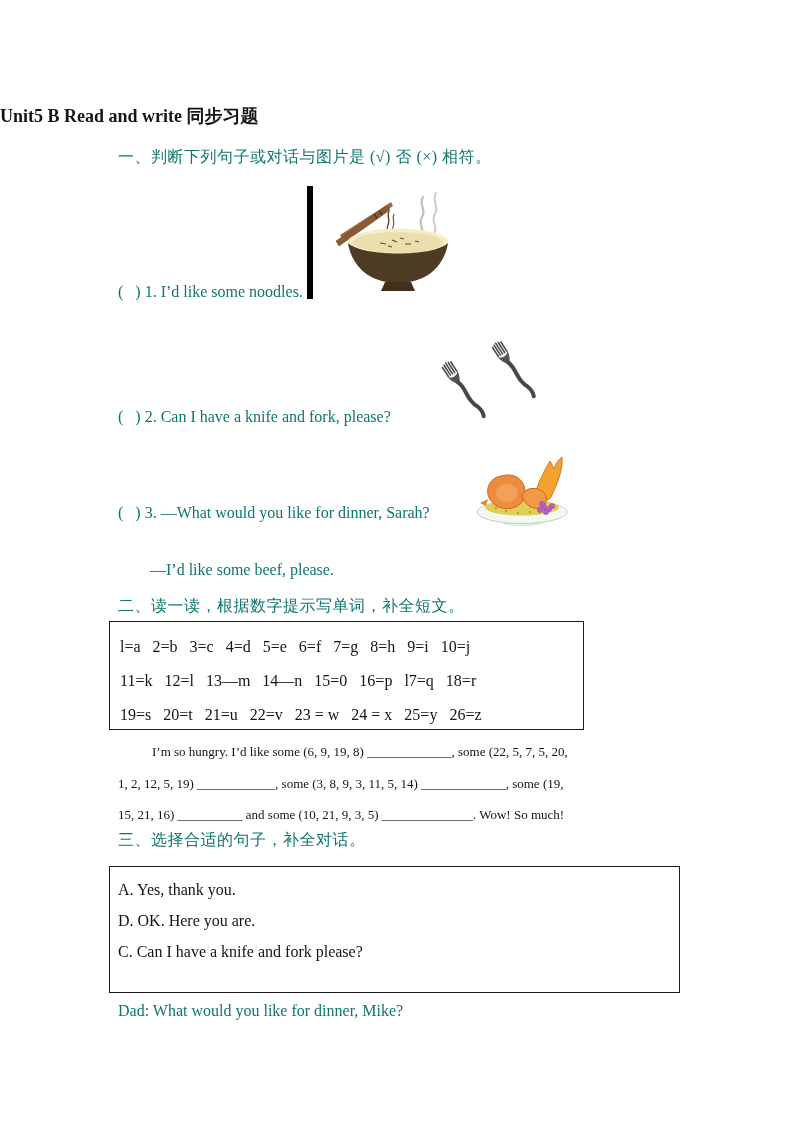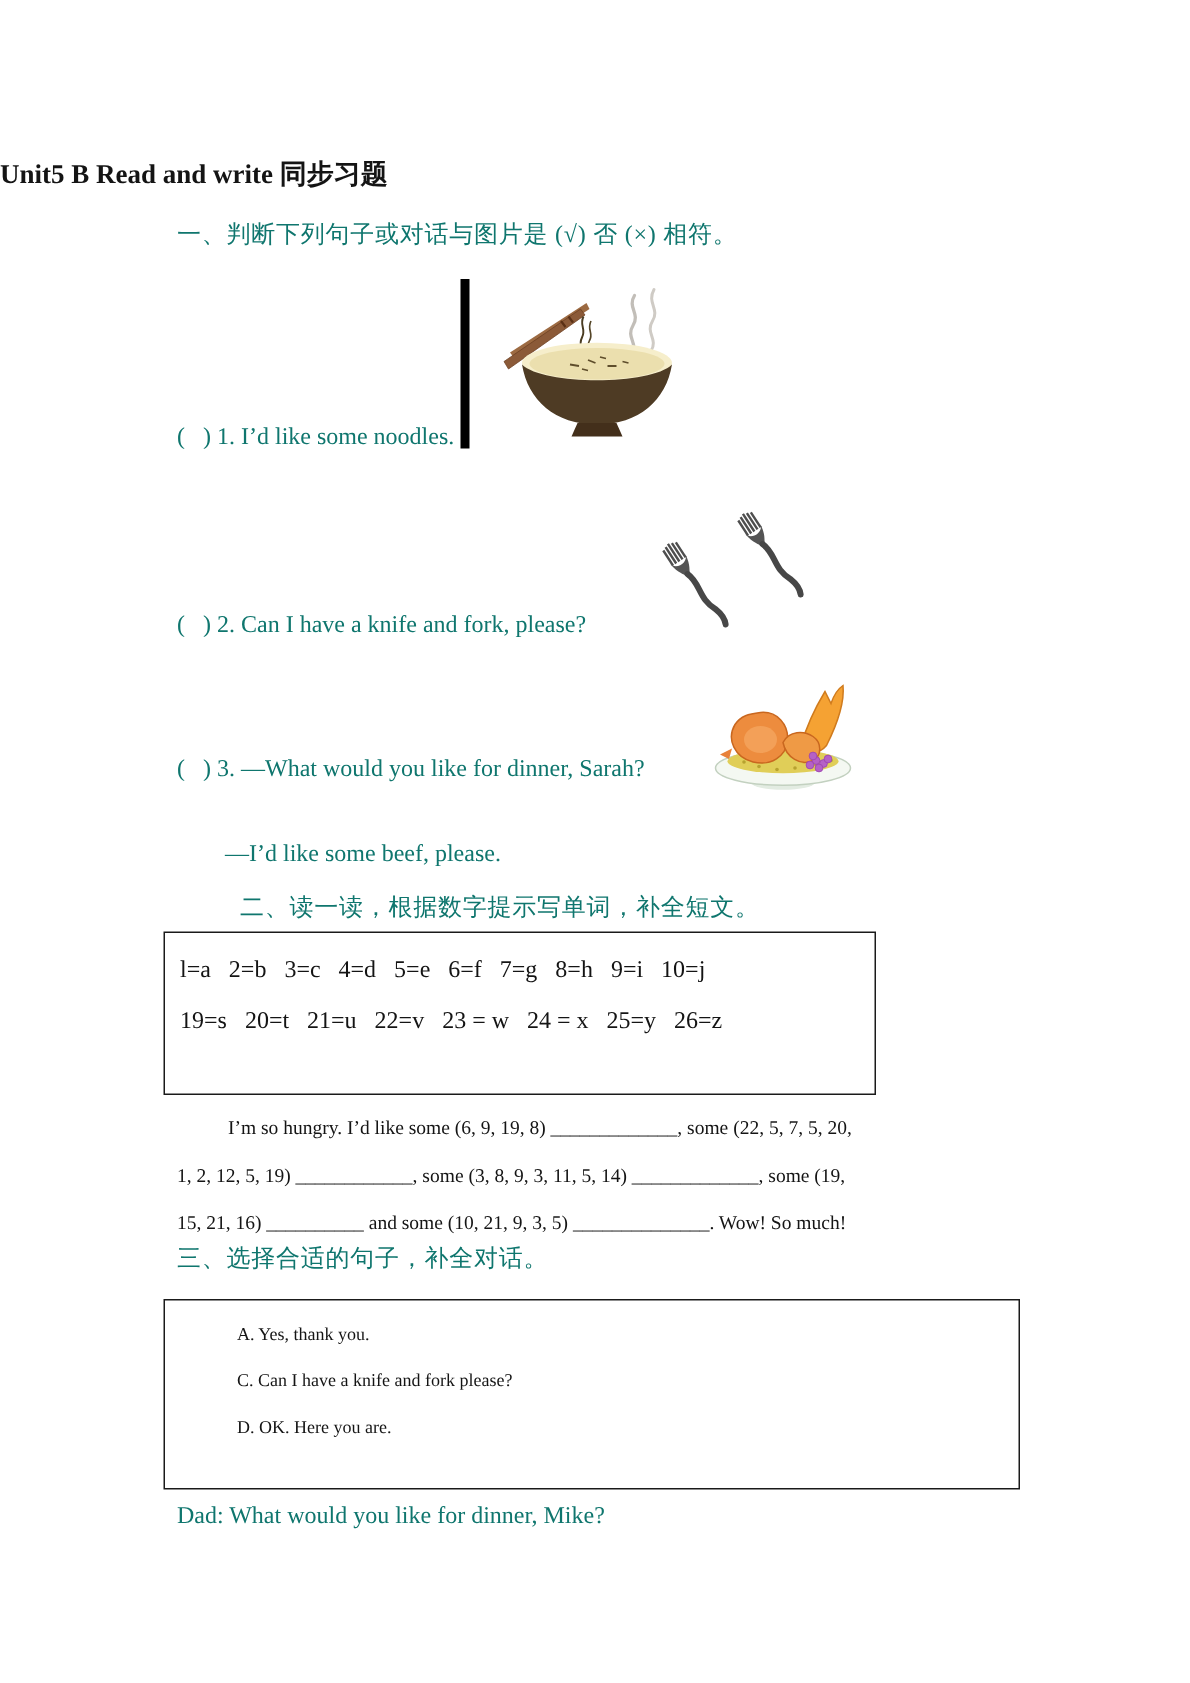--- a/index.html
+++ b/index.html
@@ -28,21 +28,21 @@
     white-space: pre;
   }
   .box {
     border: 1.5px solid #1a1a1a;
     background: #ffffff;
   }
   .box-inner { padding: 8px 10px 0 10px; }
   .code-row { line-height: 34px; white-space: pre; font-size: 16px; }
   .passage-line { line-height: 31.5px; white-space: pre; font-size: 13px; }
   .passage-line.indent { padding-left: 34px; }
-  .option-line { line-height: 31px; white-space: pre; font-size: 12px; margin-left: 40px; }
+  .option-line { line-height: 31px; white-space: pre; font-size: 16px; }
   .vbar { background: #000000; }
   svg { display: block; }
 </style>
 </head>
 <body>
 
 <div class="page">
 
   <div class="abs doc-title" style="top:104px; left:0;">Unit5 B Read and write 同步习题</div>
 
@@ -109,40 +109,41 @@
         <circle cx="72" cy="65" r="2.6" fill="#b561c6" stroke="#9a3fae" stroke-width="0.5"></circle>
         <circle cx="78" cy="59" r="2.6" fill="#b561c6" stroke="#9a3fae" stroke-width="0.5"></circle>
         <circle cx="68" cy="57" r="2.6" fill="#b561c6" stroke="#9a3fae" stroke-width="0.5"></circle>
       </g>
     </svg>
   </div>
 
   <div class="abs txt" style="left:118px; top:503px;">(   ) 3. —What would you like for dinner, Sarah?</div>
   <div class="abs txt" style="left:150px; top:560px;">—I’d like some beef, please.</div>
 
-  <div class="abs txt cn" style="left:118px; top:596px;margin-left:42px;">二、读一读，根据数字提示写单词，补全短文。</div>
+  <div class="abs txt cn" style="left:118px; top:596px;">二、读一读，根据数字提示写单词，补全短文。</div>
 
   <div class="abs box" style="left:109px; top:621px; width:475px; height:109px;">
     <div class="box-inner">
       <div class="code-row">l=a   2=b   3=c   4=d   5=e   6=f   7=g   8=h   9=i   10=j</div>
+      <div class="code-row">11=k   12=l   13—m   14—n   15=0   16=p   l7=q   18=r</div>
       <div class="code-row">19=s   20=t   21=u   22=v   23 = w   24 = x   25=y   26=z</div>
     </div>
   </div>
 
   <div class="abs" style="left:118px; top:736px; width:566px;">
     <div class="passage-line indent">I’m so hungry. I’d like some (6, 9, 19, 8) _____________, some (22, 5, 7, 5, 20,</div>
     <div class="passage-line">1, 2, 12, 5, 19) ____________, some (3, 8, 9, 3, 11, 5, 14) _____________, some (19,</div>
     <div class="passage-line">15, 21, 16) __________ and some (10, 21, 9, 3, 5) ______________. Wow! So much!</div>
   </div>
 
   <div class="abs txt cn" style="left:118px; top:830px;">三、选择合适的句子，补全对话。</div>
 
   <div class="abs box" style="left:109px; top:866px; width:571px; height:127px;">
     <div style="padding:7px 8px 0 8px;">
       <div class="option-line">A. Yes, thank you.</div>
+      <div class="option-line">D. OK. Here you are.</div>
       <div class="option-line">C. Can I have a knife and fork please?</div>
-      <div class="option-line">D. OK. Here you are.</div>
     </div>
   </div>
 
   <div class="abs txt" style="left:118px; top:1001px;">Dad: What would you like for dinner, Mike?</div>
 
 </div>
 
 </body></html>

